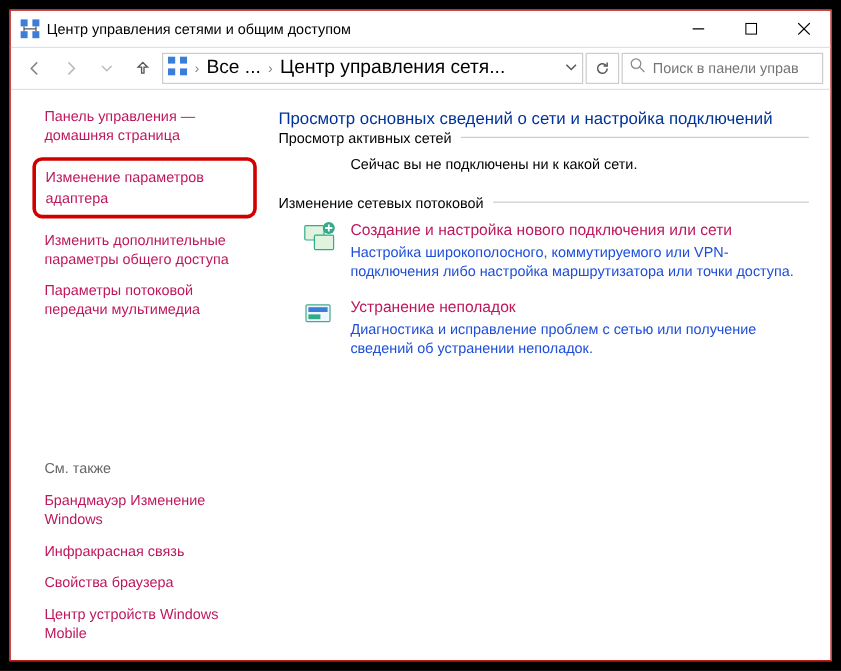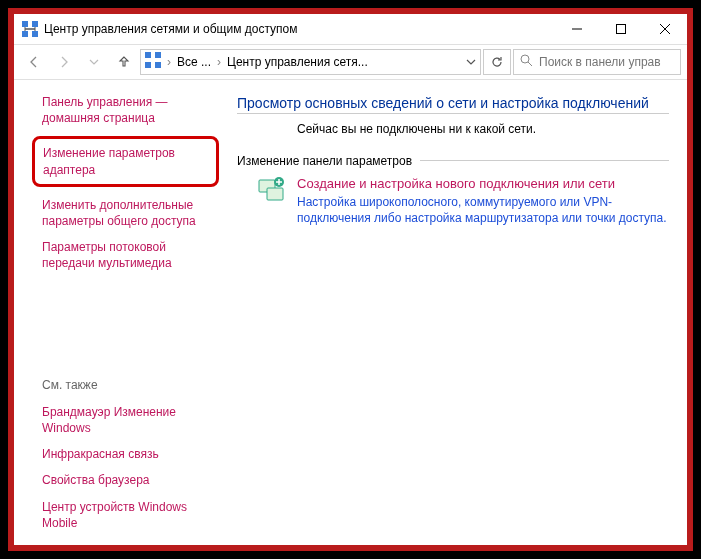--- a/index.html
+++ b/index.html
@@ -1,31 +1,31 @@
 <!DOCTYPE html>
 <html><head>
 <meta charset="utf-8">
 <style>
   * { margin: 0; padding: 0; box-sizing: border-box; font-family: "Segoe UI", Tahoma, sans-serif; }
   body { background: #000; width: 701px; height: 559px; overflow: hidden; }
   .outer { background: #000; padding: 8px; width: 701px; height: 559px; }
-  .window { background: #fff; width: 685px; height: 543px; display: flex; flex-direction: column; border: 6px solid #b91c1c; }
+  .window { background: #fff; width: 685px; height: 543px; display: flex; flex-direction: column; border: 1px solid #b91c1c; }
 
   .titlebar { display: flex; align-items: center; height: 30px; padding: 0 0 0 8px; }
   .titlebar .appicon { width: 16px; height: 16px; margin-right: 6px; }
   .titlebar .title { font-size: 12px; color: #000; flex: 1; }
   .winbtn { width: 44px; height: 30px; display: flex; align-items: center; justify-content: center; }
   .winbtn svg { display: block; }
 
   .toolbar { display: flex; align-items: center; height: 36px; border-top: 1px solid #e0e0e0; border-bottom: 1px solid #e0e0e0; padding: 0 6px; gap: 2px; }
   .navbtn { width: 28px; height: 28px; display: flex; align-items: center; justify-content: center; color: #555; }
   .navbtn.disabled { color: #aaa; }
   .addressbar { flex: 1; display: flex; align-items: center; border: 1px solid #ccc; height: 26px; padding: 0 4px; gap: 6px; min-width: 0; }
   .addr-sep { color: #888; font-size: 12px; }
-  .addr-seg { font-size: 12px; white-space: nowrap; overflow: hidden; text-overflow: ellipsis; }
+  .addr-seg { font-size: 16px; white-space: nowrap; overflow: hidden; text-overflow: ellipsis; }
   .addr-drop { margin-left: auto; color: #555; }
   .refreshbtn { width: 28px; height: 26px; border: 1px solid #ccc; display: flex; align-items: center; justify-content: center; }
   .searchbox { width: 168px; height: 26px; border: 1px solid #ccc; display: flex; align-items: center; padding: 0 6px; gap: 6px; }
   .searchbox input { border: none; outline: none; font-size: 12px; width: 100%; color: #888; }
 
   .body { flex: 1; display: flex; min-height: 0; }
   .sidebar { width: 215px; padding: 14px 14px 14px 28px; display: flex; flex-direction: column; gap: 10px; }
   .sidebar a { color: #be185d; text-decoration: none; font-size: 12px; line-height: 1.35; display: block; }
   .highlighted { border: 3px solid #d00000; border-radius: 8px; padding: 6px 8px; margin-left: -10px; margin-right: -4px; }
   .spacer { flex: 1; }
@@ -139,41 +139,55 @@
       <a>Брандмауэр Изменение Windows</a>
       <a>Инфракрасная связь</a>
       <a>Свойства браузера</a>
       <a>Центр устройств Windows Mobile</a>
     </div>
 
     <div class="main">
       <div class="main-heading">Просмотр основных сведений о сети и настройка подключений</div>
 
       <div class="section-h">
+        <span>Просмотр активных сетей</span>
             <span class="rule"></span>
       </div>
       <div class="msg">Сейчас вы не подключены ни к какой сети.</div>
 
       <div class="section-h">
-        <span>Изменение панели параметров</span>
+        <span>Изменение сетевых потоковой</span>
             <span class="rule"></span>
       </div>
 
       <div class="option">
         <span class="opticon">
           <svg width="28" height="28" viewBox="0 0 28 28">
                 <rect x="2" y="4" width="16" height="12" rx="1" fill="#dff3df" stroke="#3a8"></rect>
                 <rect x="10" y="12" width="16" height="12" rx="1" fill="#dff3df" stroke="#3a8"></rect>
                 <circle cx="22" cy="6" r="5" fill="#3a8"></circle>
                 <path d="M22 3v6M19 6h6" stroke="#fff" stroke-width="1.5"></path>
               </svg>
         </span>
         <div class="opttext">
           <a>Создание и настройка нового подключения или сети</a>
           <div class="optdesc">Настройка широкополосного, коммутируемого или VPN-подключения либо настройка маршрутизатора или точки доступа.</div>
         </div>
       </div>
 
+      <div class="option">
+        <span class="opticon">
+          <svg width="28" height="28" viewBox="0 0 28 28">
+                <rect x="3" y="6" width="20" height="14" rx="1" fill="#eef6ff" stroke="#4a8"></rect>
+                <rect x="5" y="8" width="16" height="4" fill="#3b7dd8"></rect>
+                <rect x="5" y="14" width="10" height="4" fill="#3a8"></rect>
+              </svg>
+        </span>
+        <div class="opttext">
+          <a>Устранение неполадок</a>
+          <div class="optdesc">Диагностика и исправление проблем с сетью или получение сведений об устранении неполадок.</div>
+        </div>
+      </div>
     </div>
   </div>
 
 </div>
 </div>
 
 </body></html>

